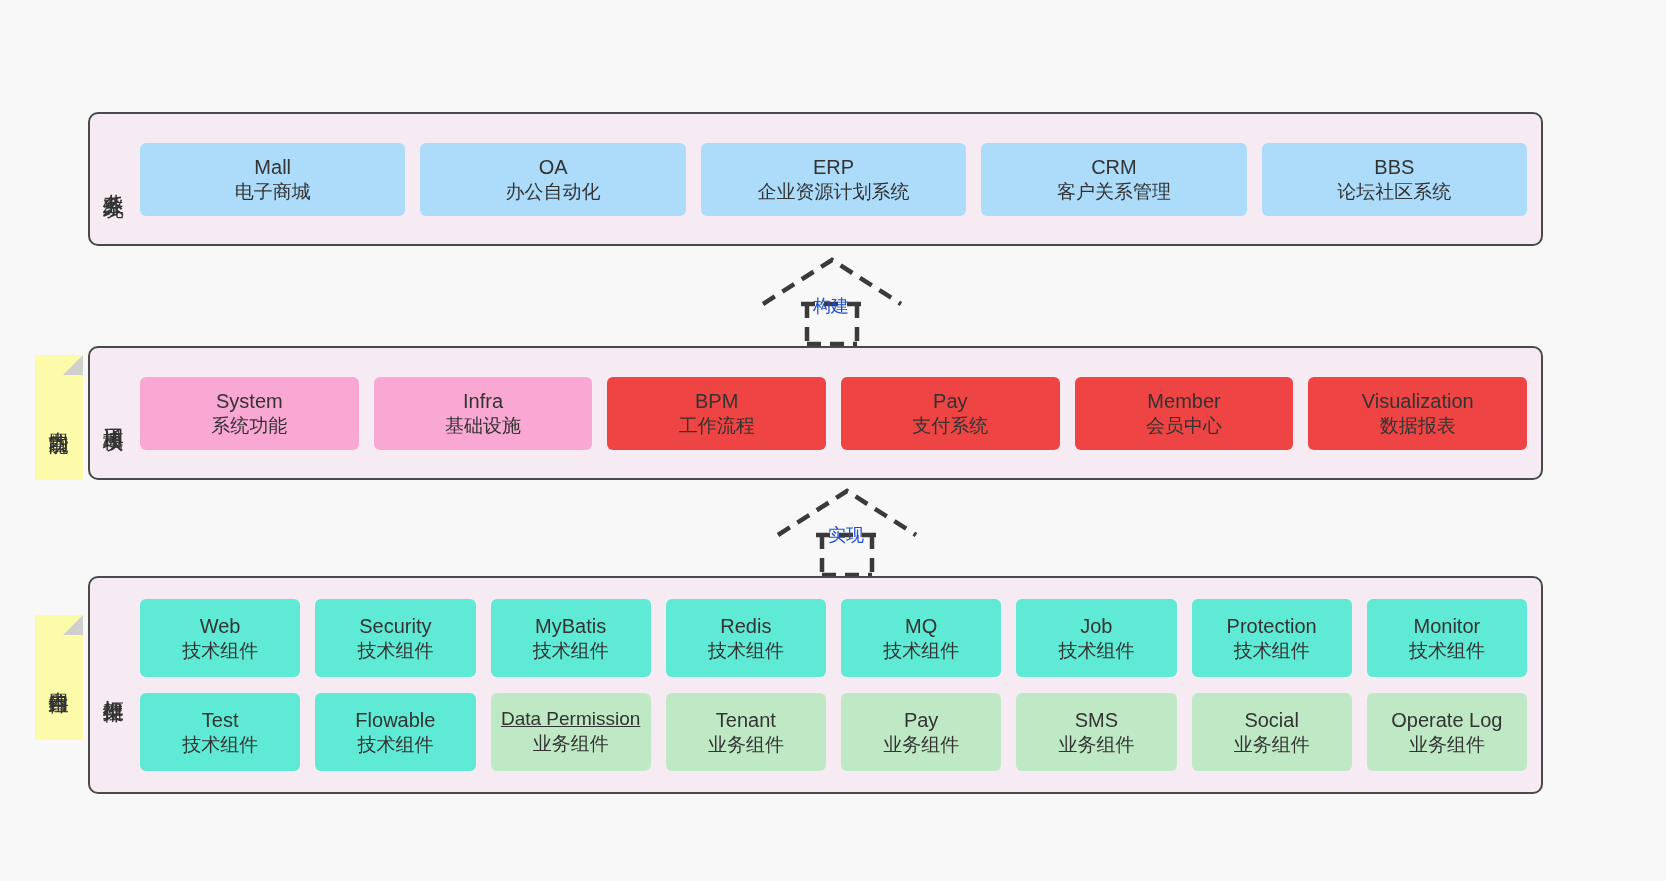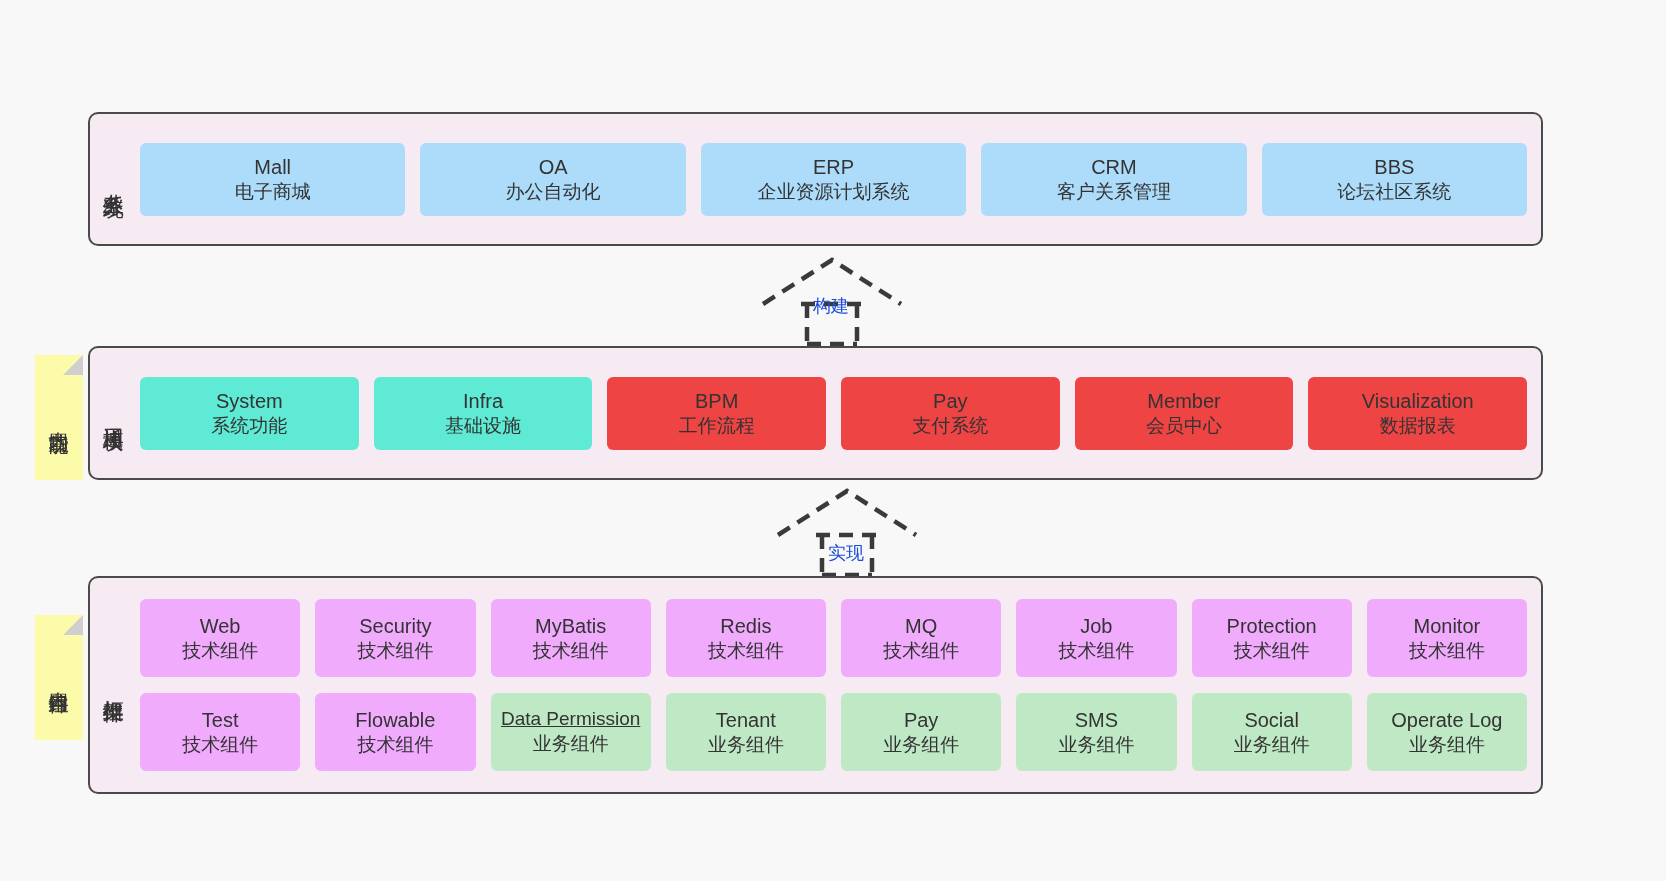--- a/index.html
+++ b/index.html
@@ -62,23 +62,23 @@
     text-align:center;
     line-height:1.3;
     padding:4px 2px;
   }
   .card .t1{font-size:20px;color:#333;}
   .card .t2{font-size:19px;color:#333;}
   .card.three .t1{font-size:19px;text-decoration:underline;}
 
   
   .c-blue   {background:#ADDCFA;}
-  .c-red    {background:#5eead4;}
+  .c-red    {background:#f9a8d4;}
   .c-pink   {background:#ef4444;}
-  .c-green  {background:#f0abfc;}
+  .c-green  {background:#5eead4;}
   .c-lgreen {background:#BFE9C5;}
 
   
   #layer-business  {left:88px;  top:112px; width:1455px; height:134px;}
   #layer-business .card{height:73px;}
   #layer-modules   {left:88px;  top:346px; width:1455px; height:134px;}
   #layer-modules .card{height:73px;}
   #layer-framework {left:88px;  top:576px; width:1455px; height:218px;}
   #layer-framework .card{height:78px;}
 
@@ -117,21 +117,21 @@
     position:absolute;
     font-size:18px;
     color:#1d4ed8;
     white-space:nowrap;
     background:transparent;
     user-select:none;
   }
   #arrow-build {left:745px; top:256px; width:175px; height:90px;}
   #arrow-build  .lbl{left:68px; top:38px;}
   #arrow-impl  {left:760px; top:487px; width:175px; height:90px;}
-  #arrow-impl   .lbl{left:68px; top:54px;}
+  #arrow-impl   .lbl{left:68px; top:36px;}
 </style>
 </head>
 <body>
 
 <div id="stage">
 
   <div class="layer" id="layer-business">
     <div class="layer-title">业务系统</div>
     <div class="layer-body">
       <div class="row">

